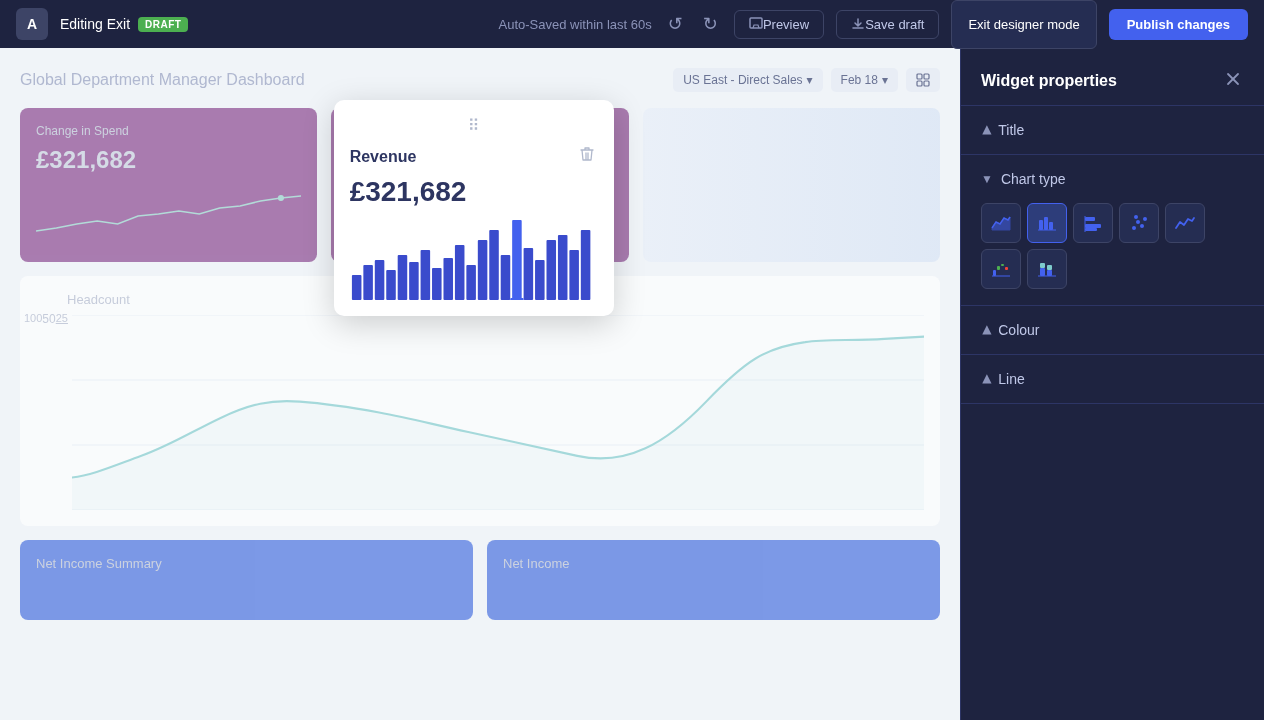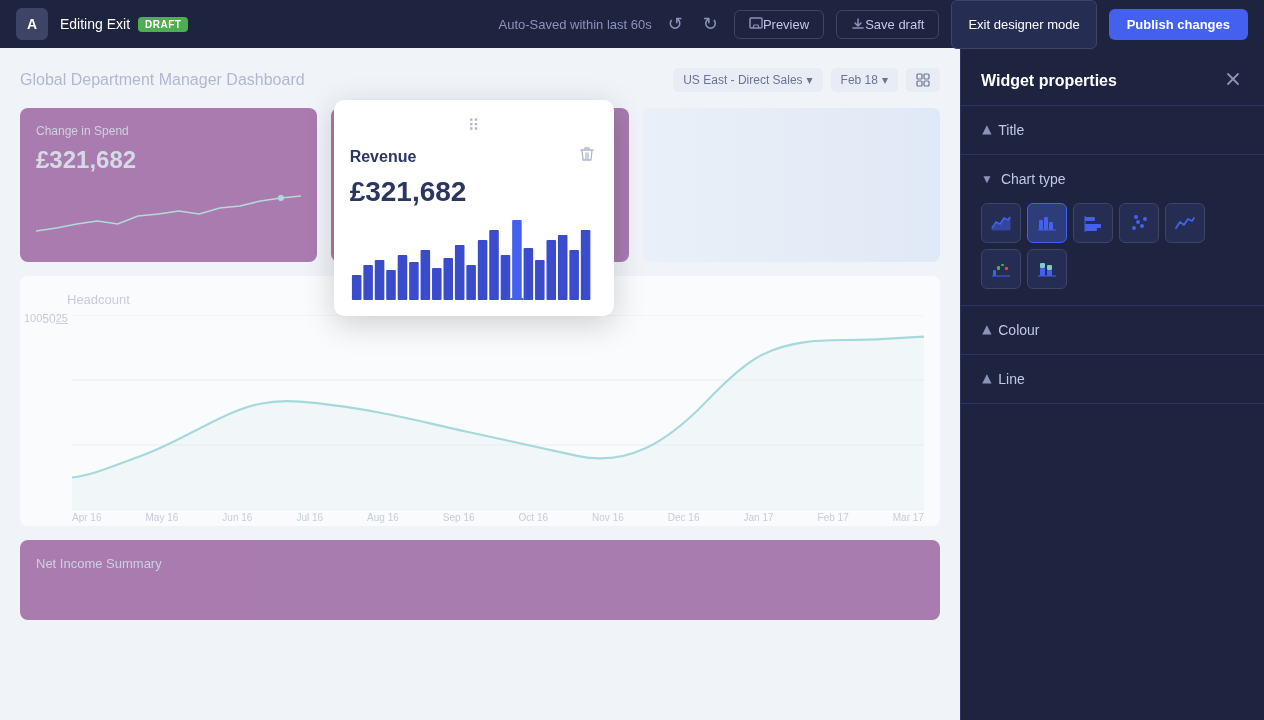--- a/index.html
+++ b/index.html
@@ -92,21 +92,21 @@
     }
     .section-title { color: #b0b8cc; font-size: 13px; margin-bottom: 8px; font-weight: 500; margin-left: 31px; }
     .chart-y-label { color: #b0b8cc; font-size: 11px; }
     .x-label { color: #b0b8cc; font-size: 10px; }
 
     
     .bottom-row {
       display: flex; gap: 14px; margin-top: 14px;
     }
     .bottom-card {
-      flex: 1; background: #701a75; border-radius: 8px; padding: 16px; height: 80px;
+      flex: 1; background: #1d4ed8; border-radius: 8px; padding: 16px; height: 80px;
     }
     .bottom-title { color: #b0b8cc; font-size: 13px; font-weight: 500; }
 
     
     .widget-panel {
       width: 304px; background: #1e2340; border-left: 1px solid #2d3566; display: flex; flex-direction: column;
     }
     .panel-header {
       display: flex; align-items: center; justify-content: space-between; padding: 20px 20px 12px;
       border-bottom: 1px solid #2d3566;
@@ -284,39 +284,28 @@
           <line x1="0" y1="60" x2="860" y2="60" stroke="#e8edf5" stroke-width="1"></line>
           <line x1="0" y1="120" x2="860" y2="120" stroke="#e8edf5" stroke-width="1"></line>
           <line x1="0" y1="180" x2="860" y2="180" stroke="#e8edf5" stroke-width="1"></line>
 
           <path d="M0,150 C20,148 40,140 70,130 C100,120 120,108 150,95 C180,82 200,78 230,80 C260,82 280,85 310,90 C340,95 360,100 400,108 C440,116 460,120 510,130 C560,140 600,118 640,80 C680,42 700,30 740,25 C760,22 790,24 820,22 C840,21 860,20 860,20" fill="none" stroke="#7ecbcc" stroke-width="2" stroke-linecap="round" stroke-linejoin="round"></path>
 
           <path d="M0,150 C20,148 40,140 70,130 C100,120 120,108 150,95 C180,82 200,78 230,80 C260,82 280,85 310,90 C340,95 360,100 400,108 C440,116 460,120 510,130 C560,140 600,118 640,80 C680,42 700,30 740,25 C760,22 790,24 820,22 C840,21 860,20 860,20 L860,180 L0,180 Z" fill="rgba(126,203,204,0.1)"></path>
         </svg>
       </div>
 
-      <div style="display:flex; justify-content:space-between; padding: 2px 0 0 36px;">
-        <span class="x-label" style="color:#b0b8cc;font-size:10px;">Apr 16</span>
-        <span class="x-label" style="color:#b0b8cc;font-size:10px;">May 16</span>
-        <span class="x-label" style="color:#b0b8cc;font-size:10px;">Jun 16</span>
-        <span class="x-label" style="color:#b0b8cc;font-size:10px;">Jul 16</span>
-        <span class="x-label" style="color:#b0b8cc;font-size:10px;">Aug 16</span>
-        <span class="x-label" style="color:#b0b8cc;font-size:10px;">Sep 16</span>
-        <span class="x-label" style="color:#b0b8cc;font-size:10px;">Oct 16</span>
-        <span class="x-label" style="color:#b0b8cc;font-size:10px;">Nov 16</span>
-        <span class="x-label" style="color:#b0b8cc;font-size:10px;">Dec 16</span>
-        <span class="x-label" style="color:#b0b8cc;font-size:10px;">Jan 17</span>
-        <span class="x-label" style="color:#b0b8cc;font-size:10px;">Feb 17</span>
-        <span class="x-label" style="color:#b0b8cc;font-size:10px;">Mar 17</span>
-      </div>
     </div>
 
     <div class="bottom-row" style="margin-top: 14px;">
       <div class="bottom-card" style="opacity:0.55;">
         <div class="bottom-title">Net Income Summary</div>
+      </div>
+      <div class="bottom-card" style="opacity:0.55;">
+        <div class="bottom-title">Net Income</div>
       </div>
     </div>
 
   </div>
 
   <aside class="widget-panel">
 
     <div class="panel-header">
       <span class="panel-title">Widget properties</span>
       <button class="close-btn">

